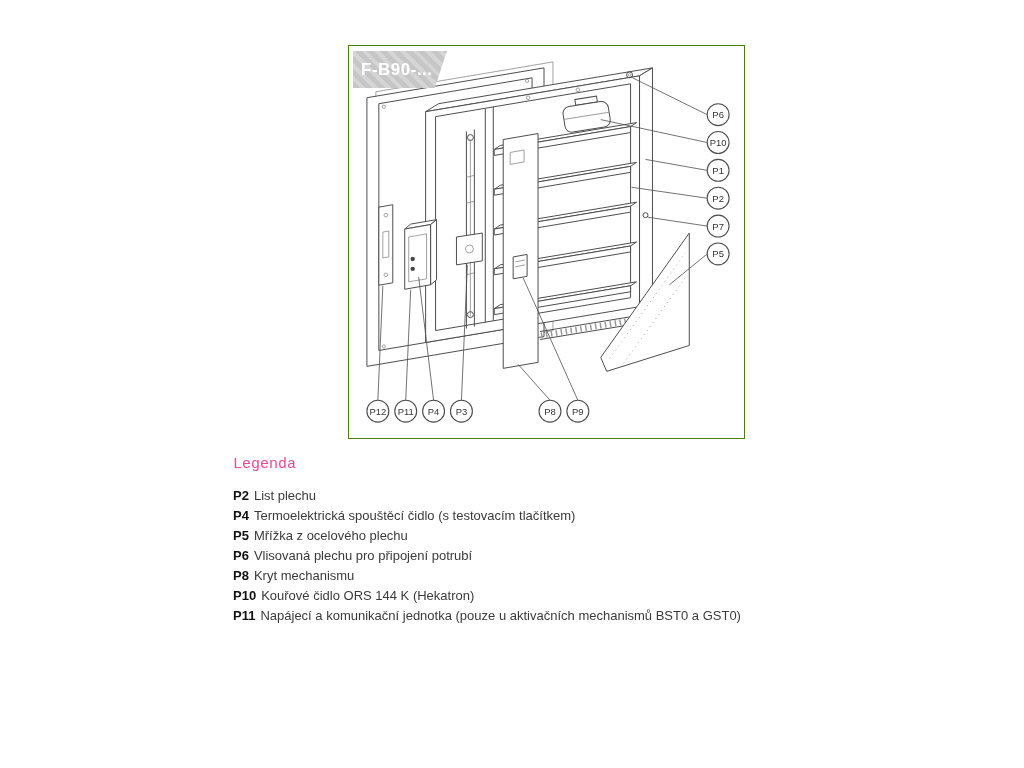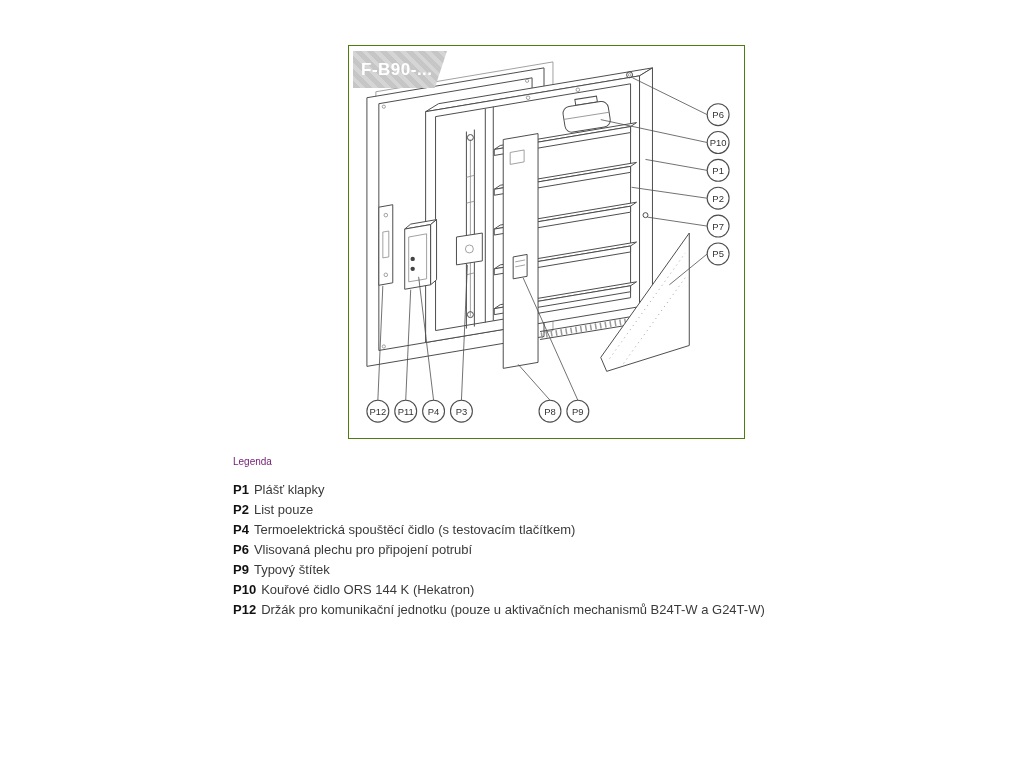--- a/index.html
+++ b/index.html
@@ -43,23 +43,24 @@
   .fw { stroke: #4d4d4d; stroke-width: 1; fill: #ffffff; }
   .dt { stroke: #8a8a8a; stroke-width: .8; fill: none; }
   .ld { stroke: #4d4d4d; stroke-width: .8; fill: none; }
   .co { fill: #ffffff; stroke: #4d4d4d; stroke-width: 1.1; }
   .legend {
     position: absolute;
     left: 233px; top: 456px;
     width: 620px;
   }
   .legend-heading {
-    color: #701a75;
-    font-size: 10px;
+    color: #ec4899;
+    font-size: 15px;
     margin: 0 0 13px 0;
+    font-family: Liberation Mono, monospace;
   }
   .legend-row { font-size: 13px; line-height: 20px; color: #3a3a3a; }
   .legend-code { font-weight: bold; color: #111111; margin-right: 5px; }
 </style>
 </head>
 <body>
 
 <div class="diagram-box">
 
   <div class="watermark">F-B90-...</div>
@@ -231,33 +232,33 @@
       <circle class="co" cx="230" cy="365" r="11"></circle>
       <text x="230" y="368.5">P9</text>
     </g>
   </svg>
 </div>
 
 <div class="legend">
   <div class="legend-heading">Legenda</div>
 
   <div class="legend-row">
-    <span class="legend-code">P1</span><span>Plášť klapky</span>
-  </div>
-  <div class="legend-row">
-    <span class="legend-code">P2</span><span>List pouze</span>
+    <span class="legend-code">P2</span><span>List plechu</span>
   </div>
   <div class="legend-row">
     <span class="legend-code">P4</span><span>Termoelektrická spouštěcí čidlo (s testovacím tlačítkem)</span>
   </div>
   <div class="legend-row">
+    <span class="legend-code">P5</span><span>Mřížka z ocelového plechu</span>
+  </div>
+  <div class="legend-row">
     <span class="legend-code">P6</span><span>Vlisovaná plechu pro připojení potrubí</span>
   </div>
   <div class="legend-row">
-    <span class="legend-code">P9</span><span>Typový štítek</span>
+    <span class="legend-code">P8</span><span>Kryt mechanismu</span>
   </div>
   <div class="legend-row">
     <span class="legend-code">P10</span><span>Kouřové čidlo ORS 144 K (Hekatron)</span>
   </div>
   <div class="legend-row">
-    <span class="legend-code">P12</span><span>Držák pro komunikační jednotku (pouze u aktivačních mechanismů B24T-W a G24T-W)</span>
+    <span class="legend-code">P11</span><span>Napájecí a komunikační jednotka (pouze u aktivačních mechanismů BST0 a GST0)</span>
   </div>
 </div>
 
 </body></html>

